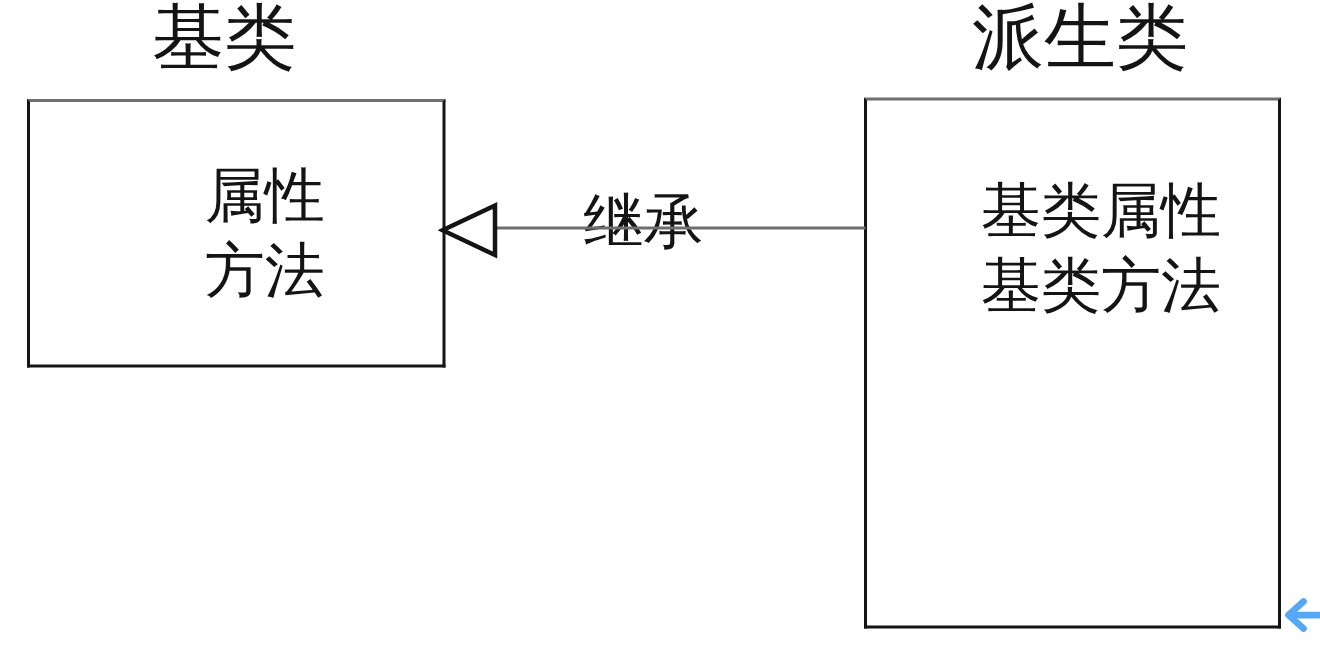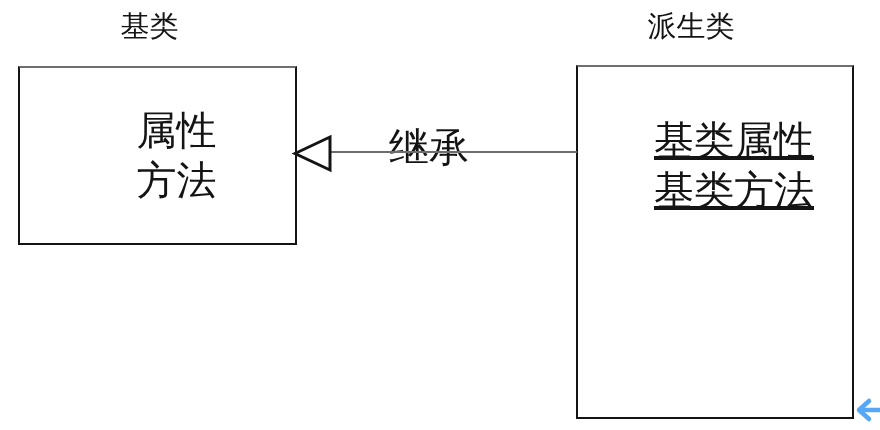--- a/index.html
+++ b/index.html
@@ -6,21 +6,21 @@
   body {
     width: 880px; height: 430px;
     background: #ffffff;
     overflow: hidden;
     position: relative;
     font-family: "Liberation Serif", "DejaVu Serif", serif;
     color: #141414;
   }
   .abs { position: absolute; }
   .cls-title {
-    font-size: 29px;
+    font-size: 48px;
     line-height: 44px;
     text-align: center;
     white-space: nowrap;
   }
   .box {
     box-sizing: border-box;
     border: 2px solid #141414;
     border-top-color: #6e6e6e;
     background: #ffffff;
     padding-left: 38px;
@@ -34,24 +34,24 @@
     font-size: 40px;
     line-height: 50px;
     text-align: center;
     white-space: nowrap;
   }
   .box-base { left: 18px; top: 66px; width: 279px; height: 179px; }
   .box-derived {
     left: 576px; top: 65px; width: 278px; height: 354px;
     display: flex; flex-direction: column;
   }
-  .comp-top { height: 198px; box-sizing: border-box; text-decoration: underline; }
+  .comp-top { height: 198px; box-sizing: border-box; }
   .comp-bottom { flex: 1; box-sizing: border-box; border-top: 2px solid #6e6e6e; }
   .title-base { left: 12px; top: 4px; width: 275px; }
-  .title-derived { left: 552px; top: 4px; width: 278px; }
+  .title-derived { left: 581px; top: 4px; width: 278px; }
   .inherit-line { left: 330px; top: 151px; width: 247px; height: 2px; background: #6e6e6e; }
   .inherit-label { left: 354px; top: 80px; width: 150px; font-size: 40px; line-height: 44px; text-align: center; white-space: nowrap; margin-top: 46px; }
   .arrowhead-svg { left: 292px; top: 134px; }
   .cursor-svg { left: 854px; top: 397px; }
 </style>
 </head>
 <body>
 
 <div class="abs cls-title title-base">基类</div>
 

